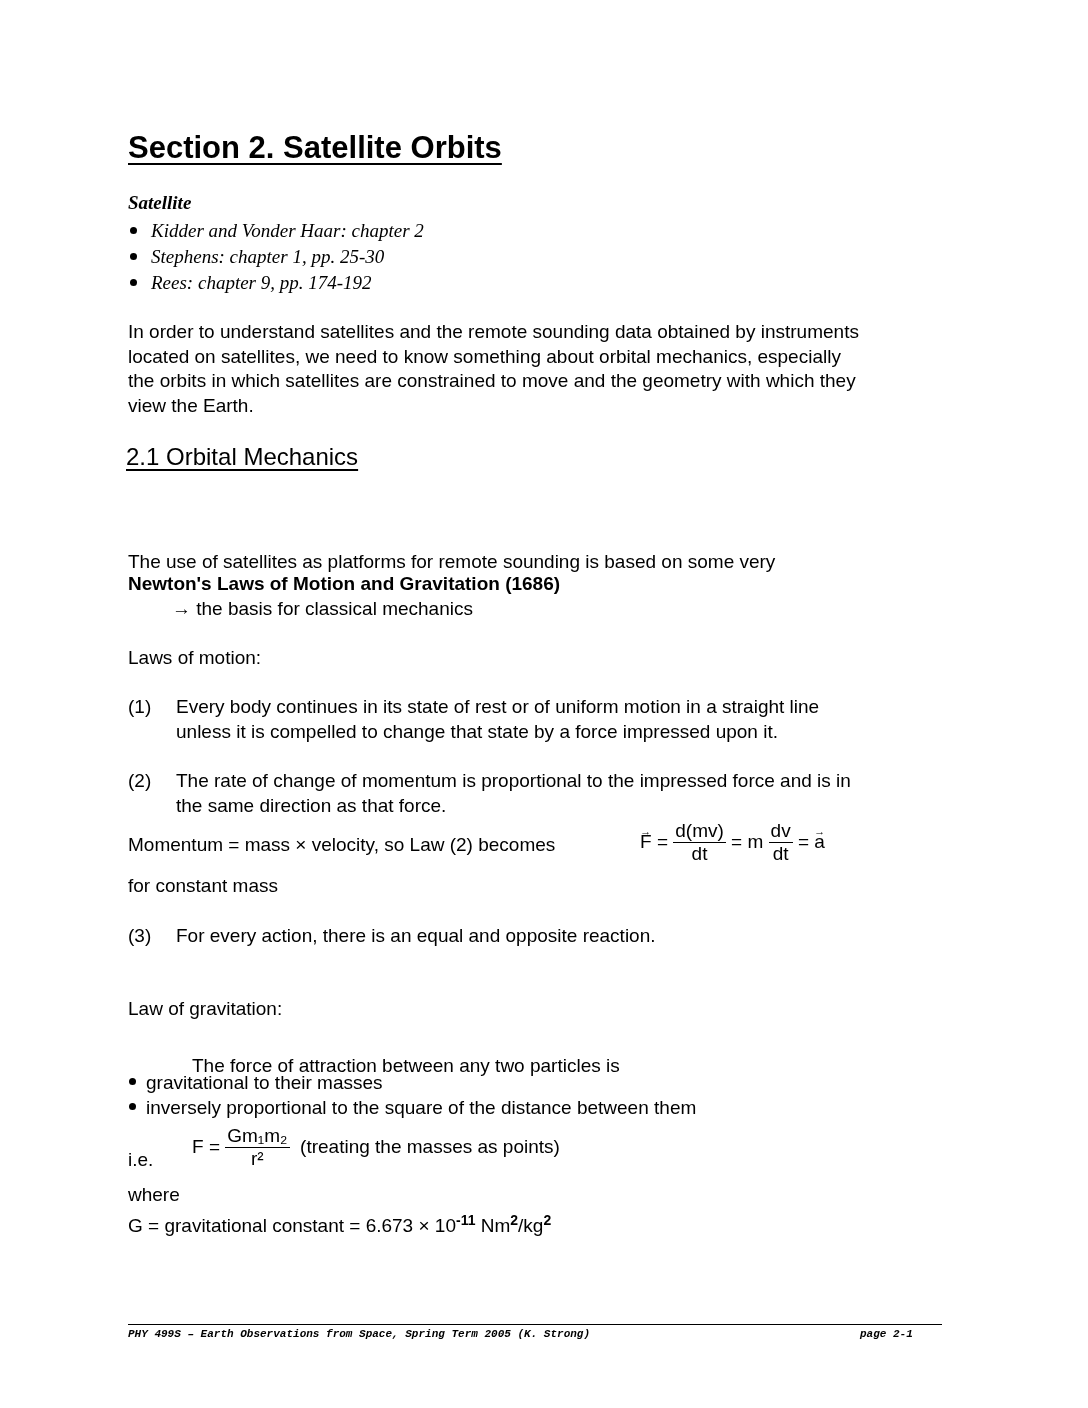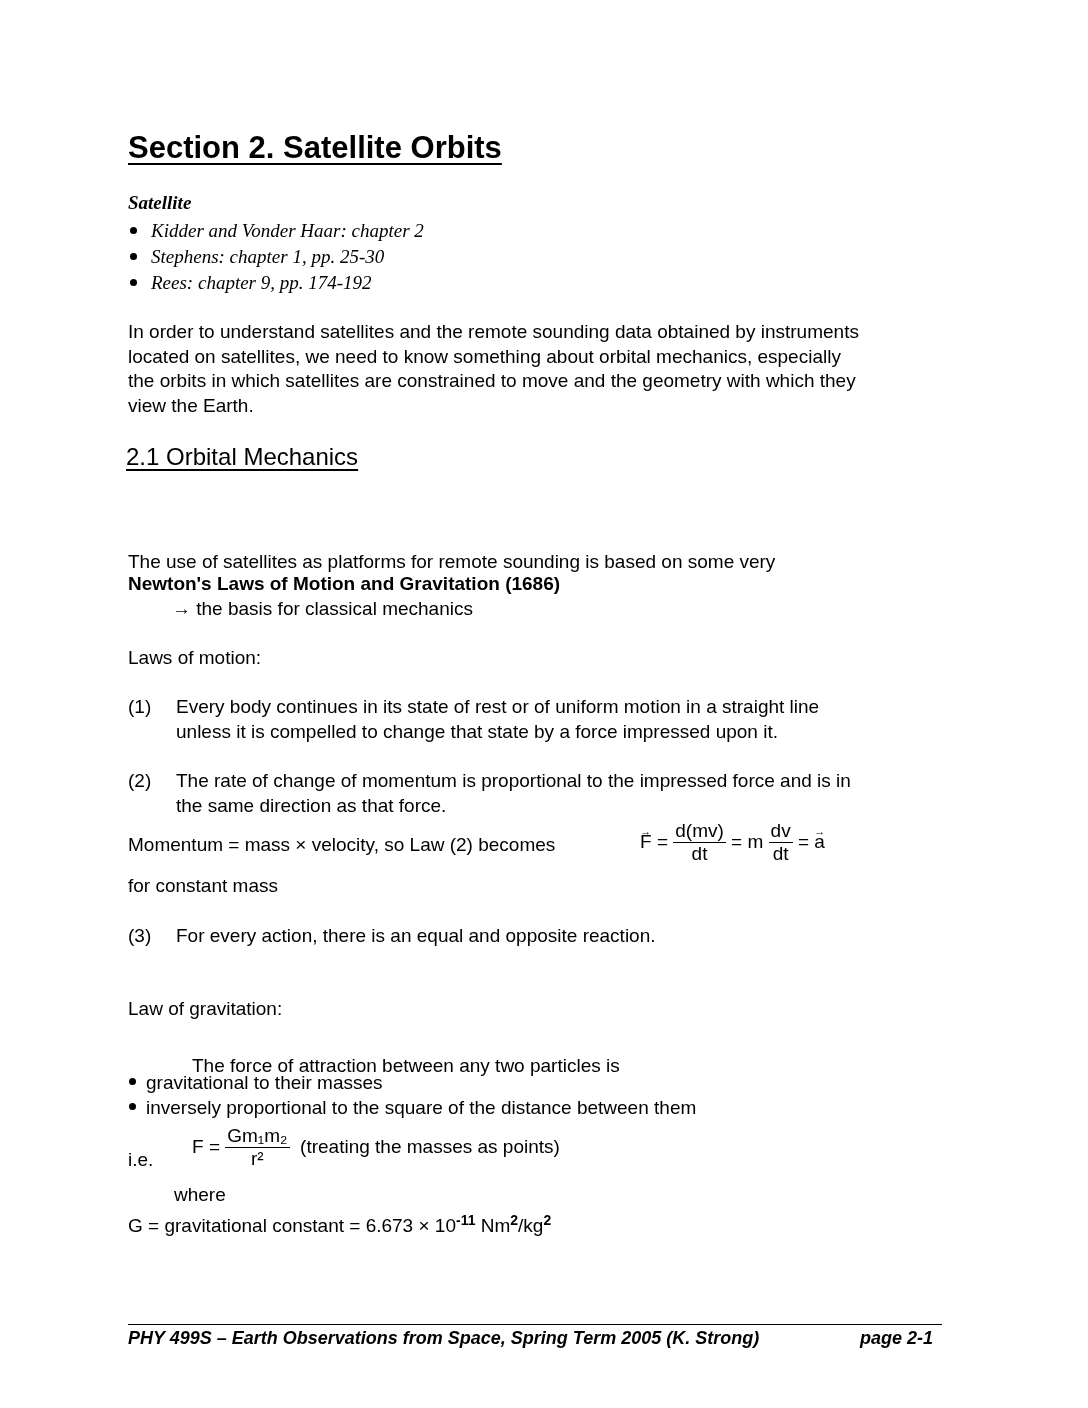--- a/index.html
+++ b/index.html
@@ -9,21 +9,21 @@
   .serif-it { font-family:"Liberation Serif", serif; font-style:italic; font-size:19px; }
   h1 { margin:0; font-family:"Liberation Sans", sans-serif; font-weight:bold; font-size:31px; text-decoration:underline; text-decoration-thickness:2px; text-underline-offset:5px; }
   h2 { margin:0; font-family:"Liberation Sans", sans-serif; font-weight:normal; font-size:24px; text-decoration:underline; text-underline-offset:4px; }
   .bullet { display:inline-block; width:7px; height:7px; background:#000; border-radius:50%; margin-right:14px; vertical-align:middle; position:relative; top:-2px; }
   .frac { display:inline-block; vertical-align:middle; text-align:center; }
   .frac .num { display:block; border-bottom:1.5px solid #000; padding:0 2px; line-height:22px; }
   .frac .den { display:block; line-height:22px; }
   .vec { position:relative; display:inline-block; }
   .vec::before { content:"\2192"; position:absolute; top:-11px; left:0; right:0; text-align:center; font-size:11px; }
   sup { font-size:14px; font-weight:bold; }
-  .footer { font-family:Liberation Sans, sans-serif; font-style:italic; font-weight:bold; font-size:18px; }
+  .footer { font-family:Liberation Mono, monospace; font-style:italic; font-weight:bold; font-size:11px; }
 </style>
 </head>
 <body>
 
 <h1 class="abs" style="left:128px;top:130px;">Section 2.  Satellite Orbits</h1>
 
 <div class="abs serif-it" style="left:128px;top:192px;font-weight:bold;">Satellite</div>
 <div class="abs serif-it" style="left:130px;top:218px;line-height:26px;">
   <div><span class="bullet"></span><span>Kidder and Vonder Haar: chapter 2</span></div>
   <div><span class="bullet"></span><span>Stephens: chapter 1, pp. 25-30</span></div>
@@ -74,20 +74,20 @@
 <div class="abs sans" style="left:129px;top:1071px;">
   <div><span class="bullet" style="margin-right:10px;"></span><span>gravitational to their masses</span></div>
   <div><span class="bullet" style="margin-right:10px;"></span><span>inversely proportional to the square of the distance between them</span></div>
 </div>
 
 <div class="abs sans" style="left:128px;top:1140px;margin-top:8px;">i.e.</div>
 <div class="abs sans" style="left:192px;top:1125px;white-space:nowrap;">
   <span>F = </span><span class="frac"><span class="num">Gm₁m₂</span><span class="den">r²</span></span>&nbsp;&nbsp;<span>(treating the masses as points)</span>
 </div>
 
-<div class="abs sans" style="left:128px;top:1183px;margin-left:46px;">where</div>
+<div class="abs sans" style="left:128px;top:1183px;">where</div>
 <div class="abs sans" style="left:128px;top:1208px;white-space:nowrap;">
   <span>G = gravitational constant = 6.673 × 10</span><sup>-11</sup><span> Nm</span><sup>2</sup><span>/kg</span><sup>2</sup>
 </div>
 
 <div class="abs" style="left:128px;top:1324px;width:814px;height:1px;background:#000;"></div>
 <div class="abs footer" style="left:128px;top:1328px;">PHY 499S – Earth Observations from Space, Spring Term 2005  (K. Strong)</div>
 <div class="abs footer" style="left:860px;top:1328px;">page 2-1</div>
 
 </body></html>

